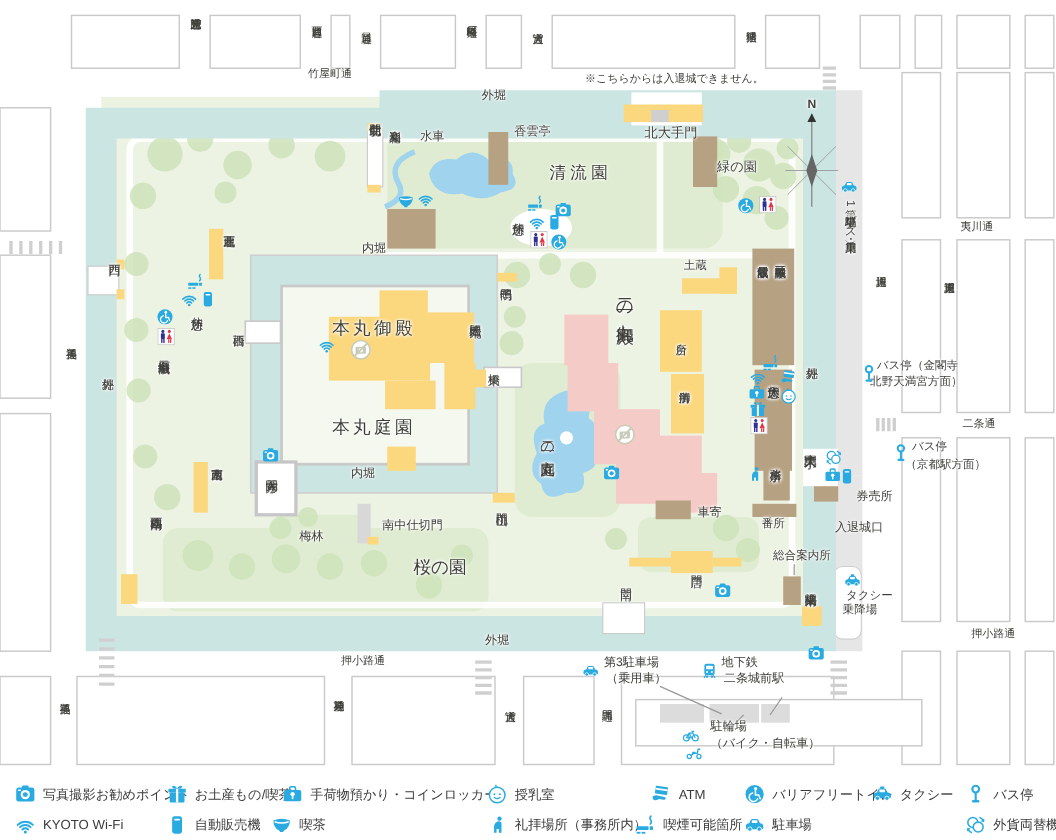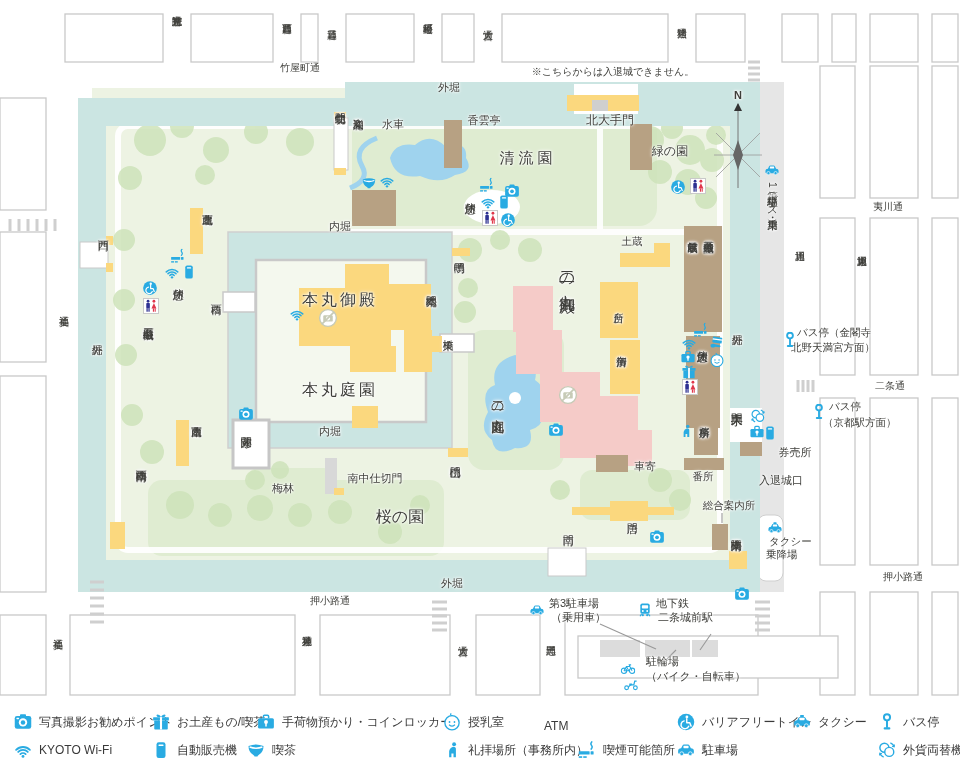--- a/index.html
+++ b/index.html
@@ -591,21 +591,21 @@
           <use href="#i-locker"></use>
         </svg>
         <span class="leg-label">手荷物預かり・コインロッカー</span>
       </div>
       <div class="leg-item" style="left: 443px; top: 22px;">
         <svg width="18" height="18" viewBox="0 0 24 24">
           <use href="#i-baby"></use>
         </svg>
         <span class="leg-label">授乳室</span>
       </div>
-      <div class="leg-item" style="left: 544px; top: 22px; flex-direction: column;">
+      <div class="leg-item" style="left: 592px; top: 22px;">
         <svg width="18" height="18" viewBox="0 0 24 24">
           <use href="#i-atm"></use>
         </svg>
         <span class="leg-label">ATM</span>
       </div>
       <div class="leg-item" style="left: 677px; top: 22px;">
         <svg width="18" height="18" viewBox="0 0 24 24">
           <use href="#i-accessible"></use>
         </svg>
         <span class="leg-label">バリアフリートイレ</span>

